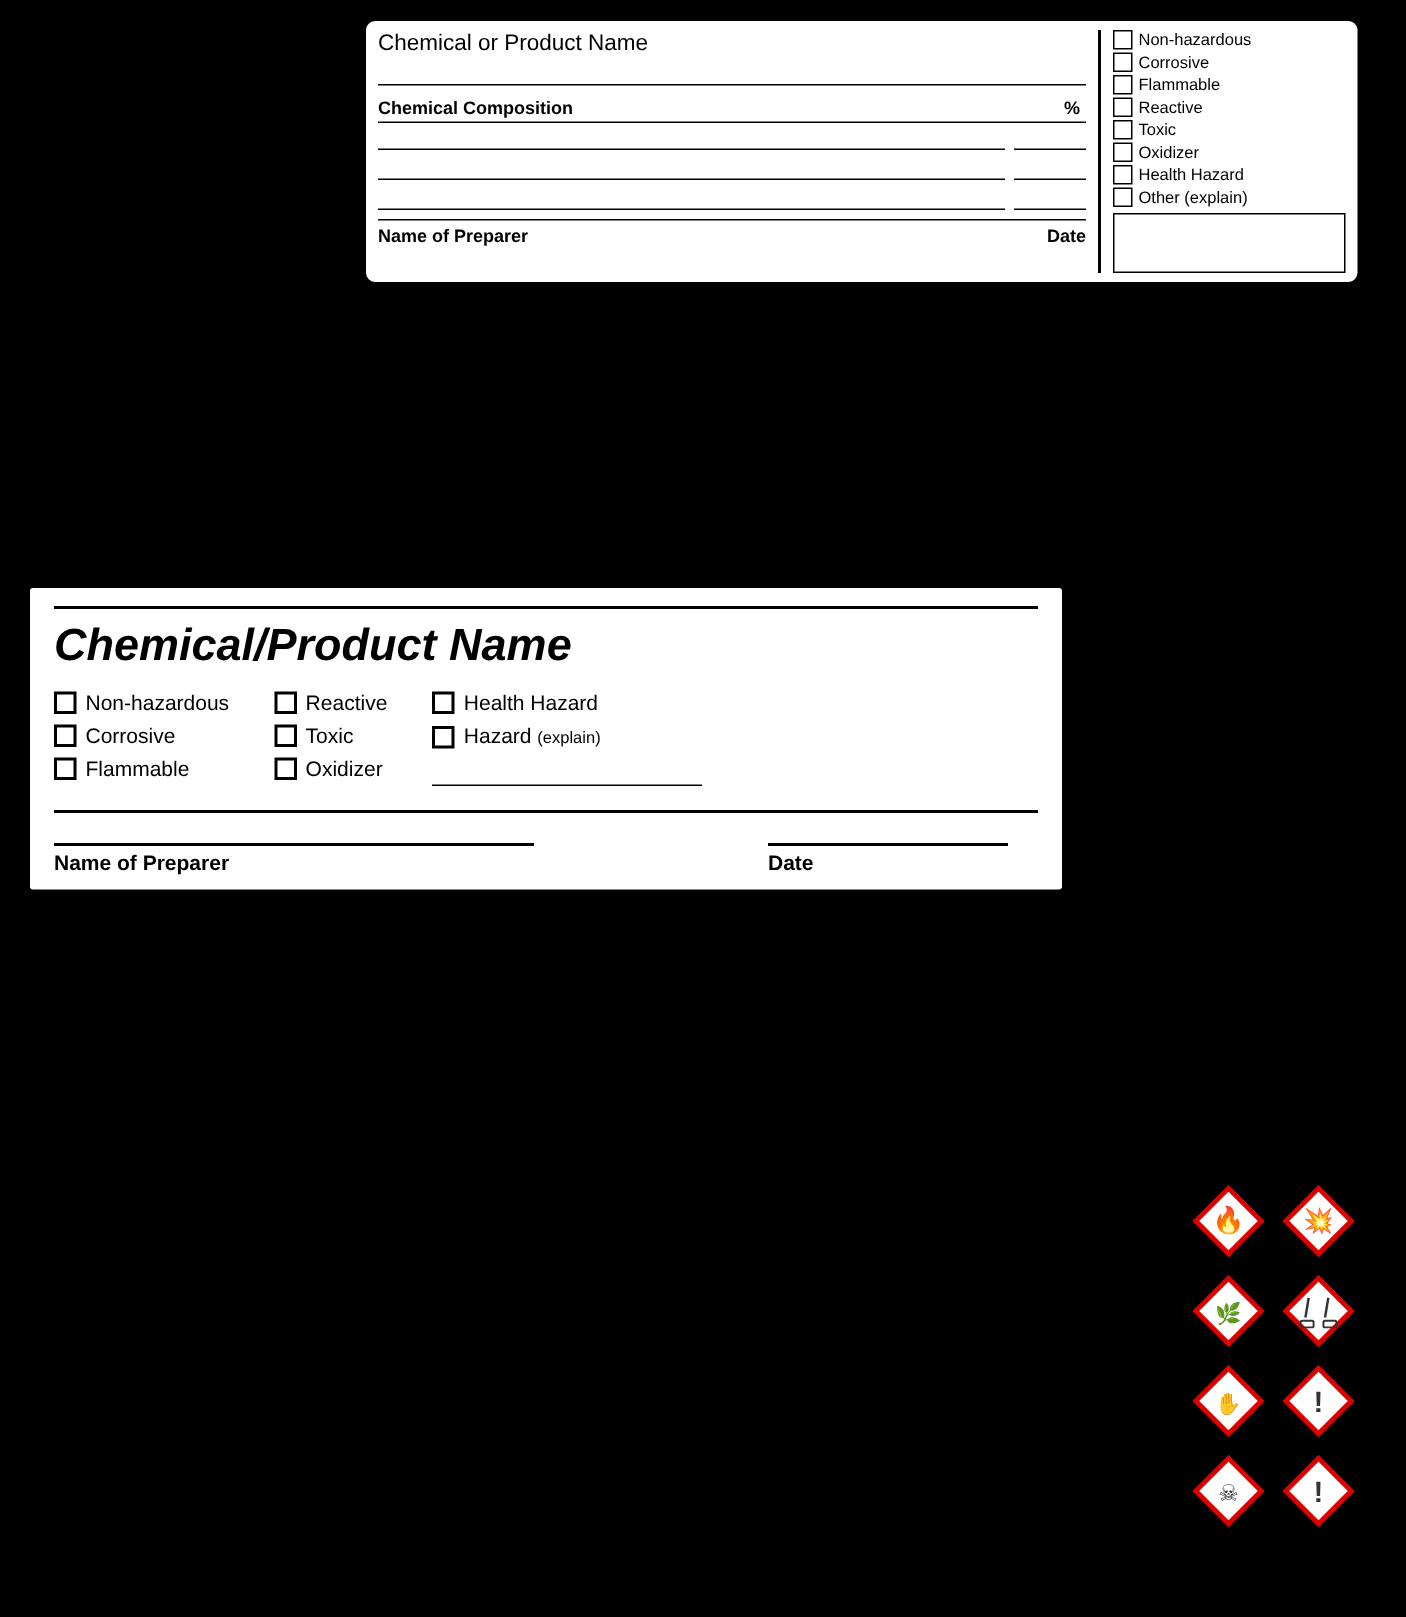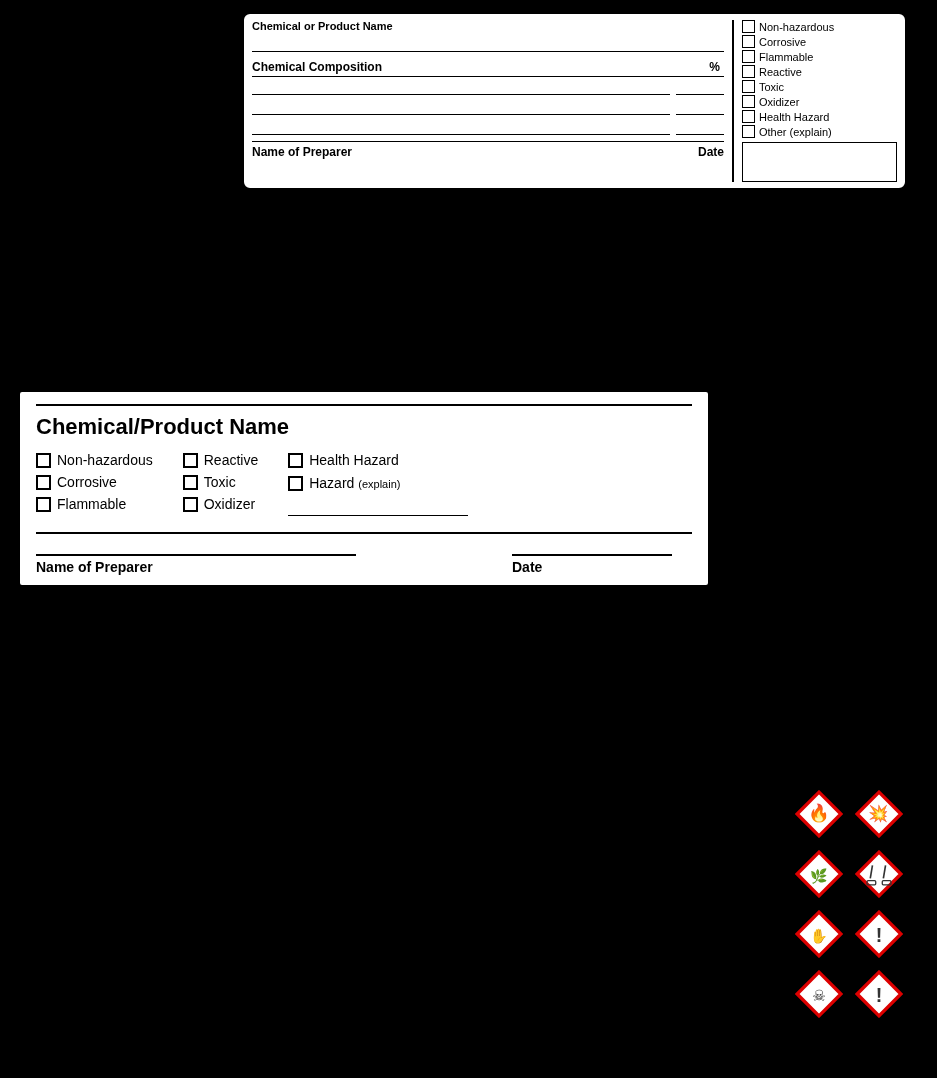--- a/index.html
+++ b/index.html
@@ -33,22 +33,22 @@
       padding-right: 8px;
     }
 
     .form1-right {
       width: 165px;
       border-left: 2px solid #000;
       padding-left: 8px;
     }
 
     .form1-product-name-label {
-      font-size: 11px;
-      font-weight: bold;
+      font-size: 15px;
+      font-weight: normal;
       margin-bottom: 2px;
     }
 
     .form1-product-name-line {
       border-bottom: 1.5px solid #000;
       height: 18px;
       margin-bottom: 8px;
     }
 
     .form1-composition-row {
@@ -153,23 +153,24 @@
       border-radius: 4px;
       padding: 12px 16px 10px 16px;
     }
 
     .form2-top-line {
       border-top: 2px solid #000;
       margin-bottom: 8px;
     }
 
     .form2-product-title {
-      font-size: 22px;
+      font-size: 30px;
       font-weight: bold;
       margin-bottom: 12px;
+      font-style: italic;
     }
 
     .form2-checkboxes-section {
       display: flex;
       gap: 30px;
       margin-bottom: 16px;
     }
 
     .form2-checkbox-col {
       display: flex;

